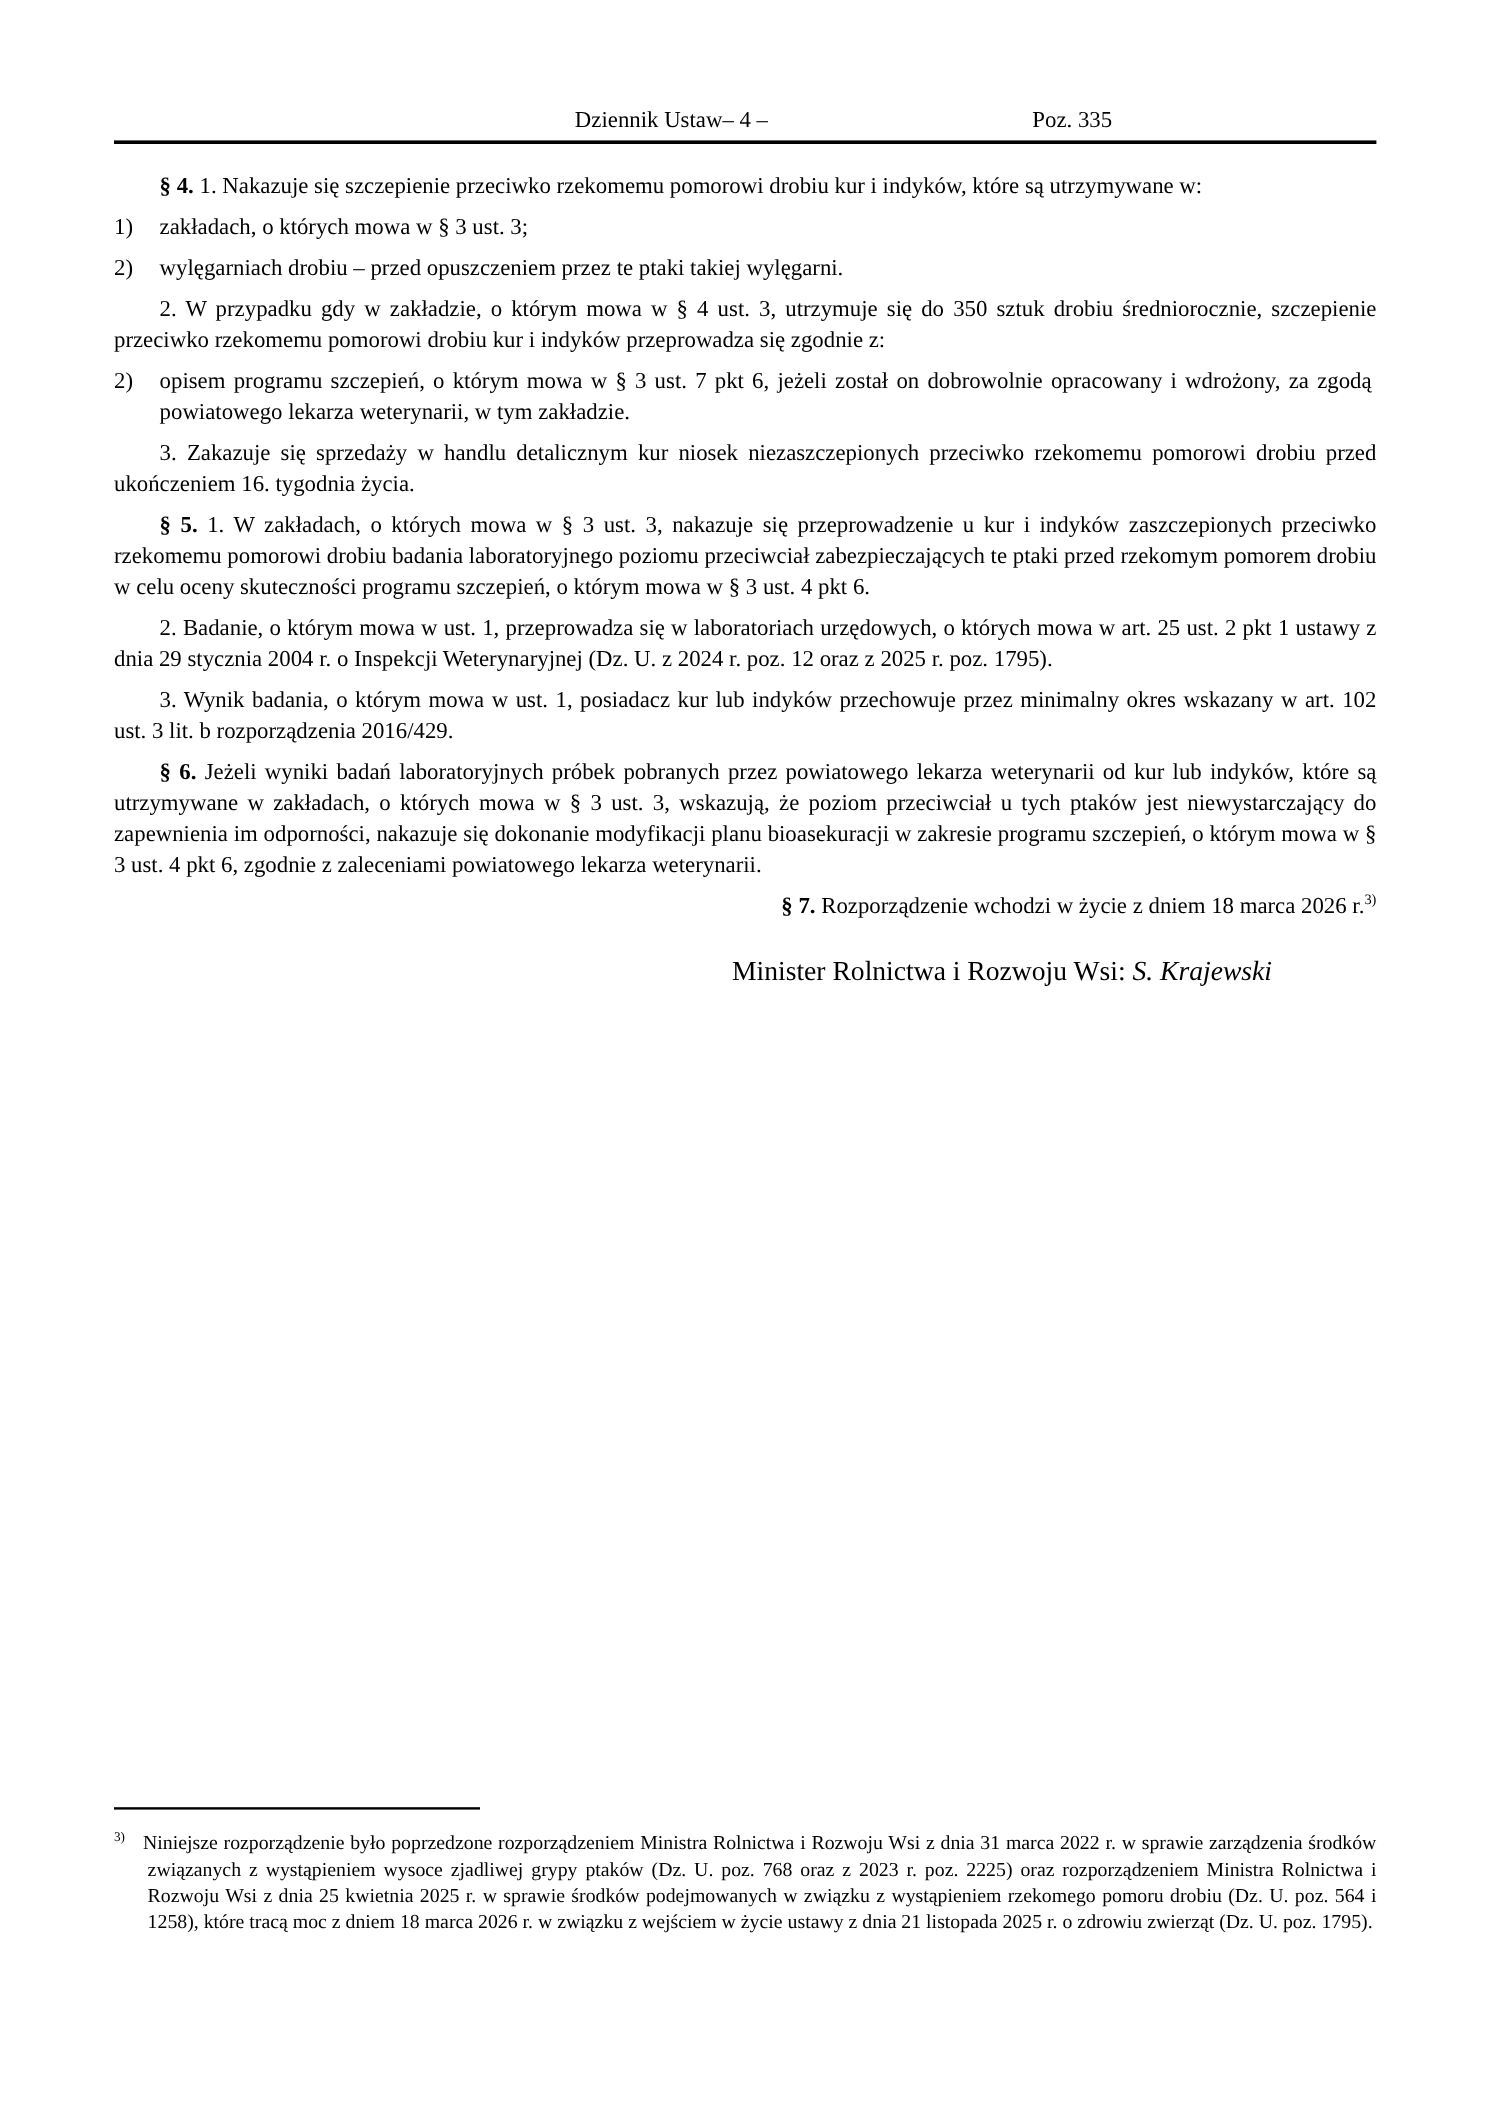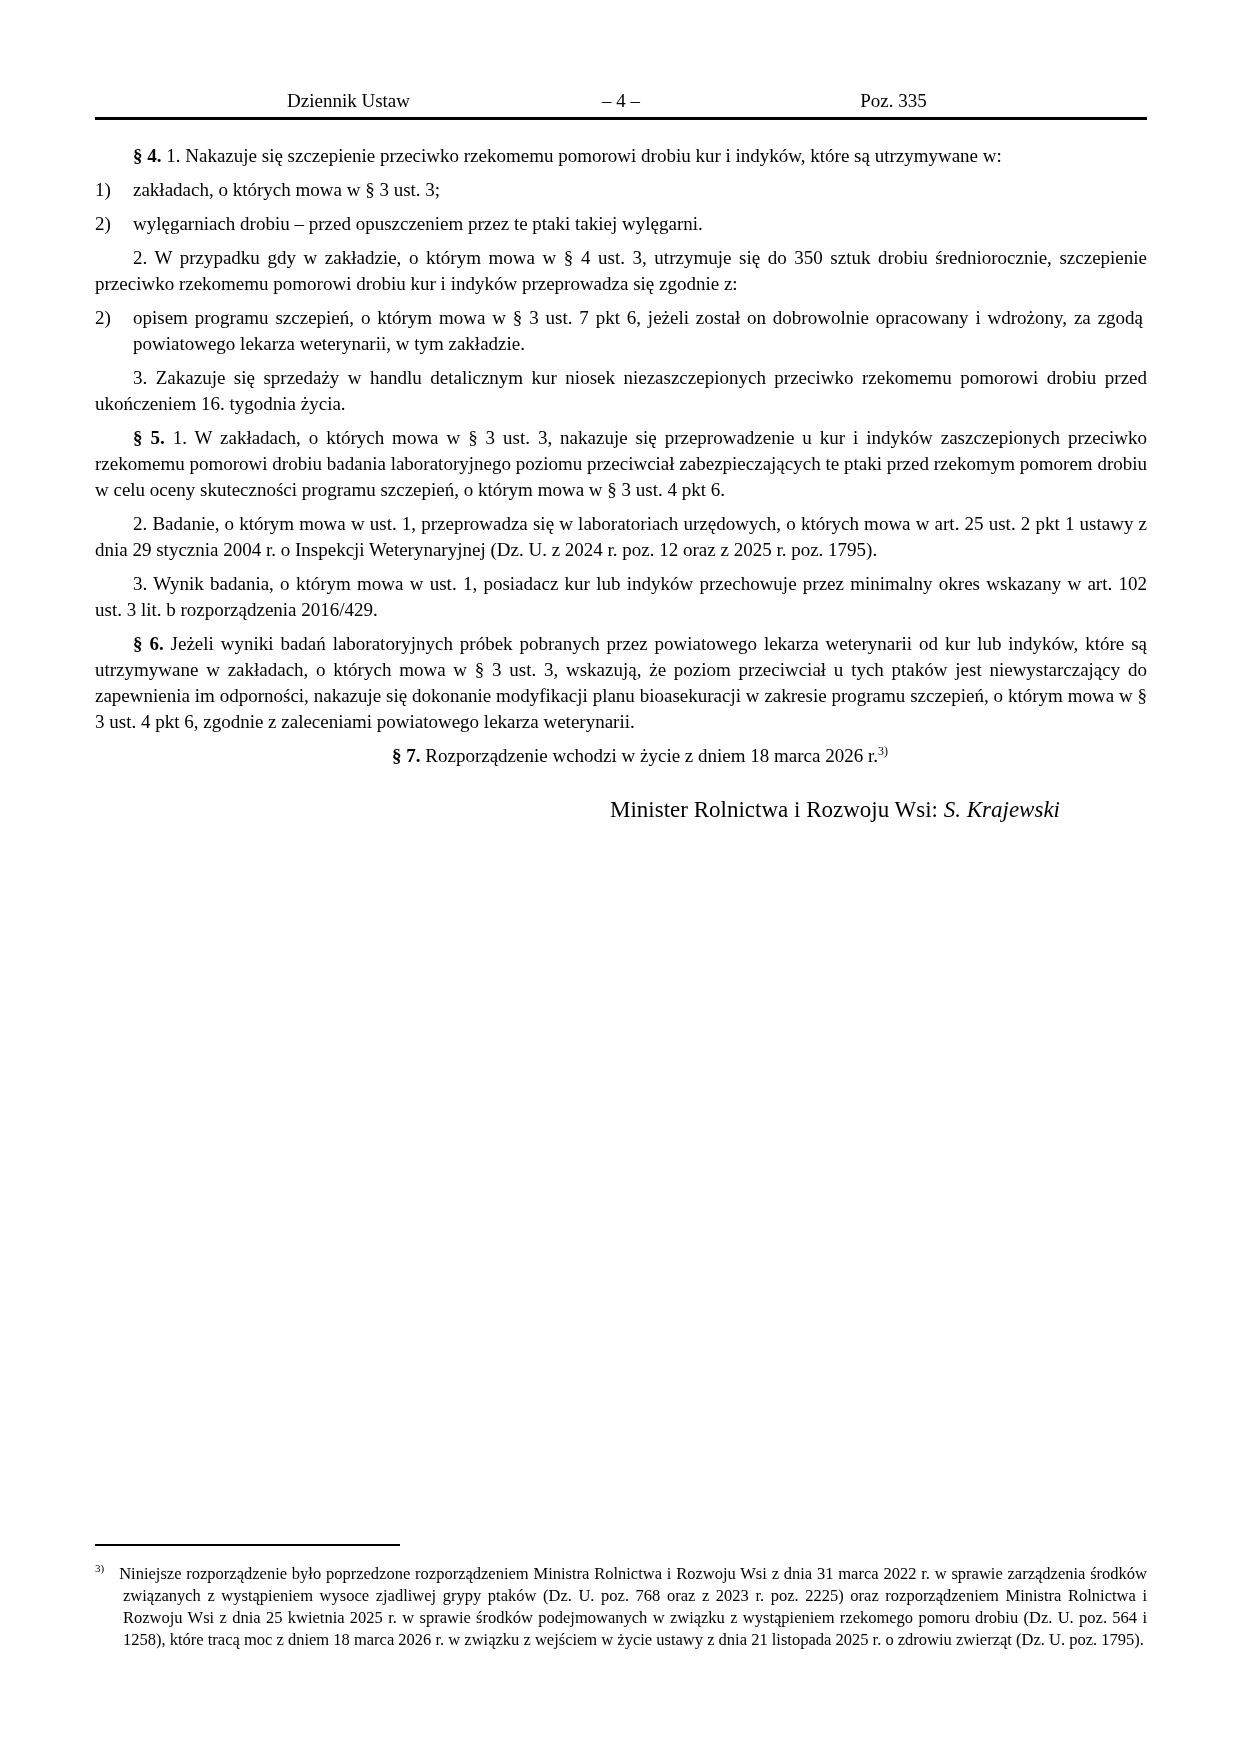--- a/index.html
+++ b/index.html
@@ -26,21 +26,21 @@
   
   .header {
     margin-top: 90px;
     display: flex;
     align-items: baseline;
     font-size: 19px;
     line-height: 22px;
     border-bottom: 3px solid #000;
     padding-bottom: 5px;
   }
-  .header .h-left  { flex: 1; text-align: center; }
+  .header .h-left  { flex: 1; text-align: right; }
   .header .h-center{ flex: 0 0 auto; text-align: center; }
   .header .h-right { flex: 1; text-align: center; }
   
   .body-text {
     margin-top: 23px;
     font-size: 19px;
     line-height: 26px;
   }
   .para {
     margin: 8px 0 0 0;
@@ -53,41 +53,41 @@
     text-align: justify;
     padding-left: 38px;
     text-indent: -38px;
   }
   .item .num {
     display: inline-block;
     width: 38px;
     text-indent: 0;
     text-align: left;
   }
-  .para.no-justify { text-align: center; }
+  .para.no-justify { text-align: right; }
   sup.ref {
     font-size: 12px;
     line-height: 0;
     vertical-align: super;
   }
   
   .signature {
     margin-top: 28px;
     text-align: right;
     padding-right: 87px;
     font-size: 23px;
     line-height: 26px;
   }
   .signature .minister-name { font-style: italic; }
   
   .footnote {
     position: absolute;
     left: 95px;
     right: 94px;
-    top: 1544px;
+    top: 1506px;
   }
   .fn-rule {
     width: 305px;
     border-top: 2px solid #000;
     height: 0;
     margin-bottom: 11px;
   }
   .fn-body {
     font-size: 16.5px;
     line-height: 22px;

